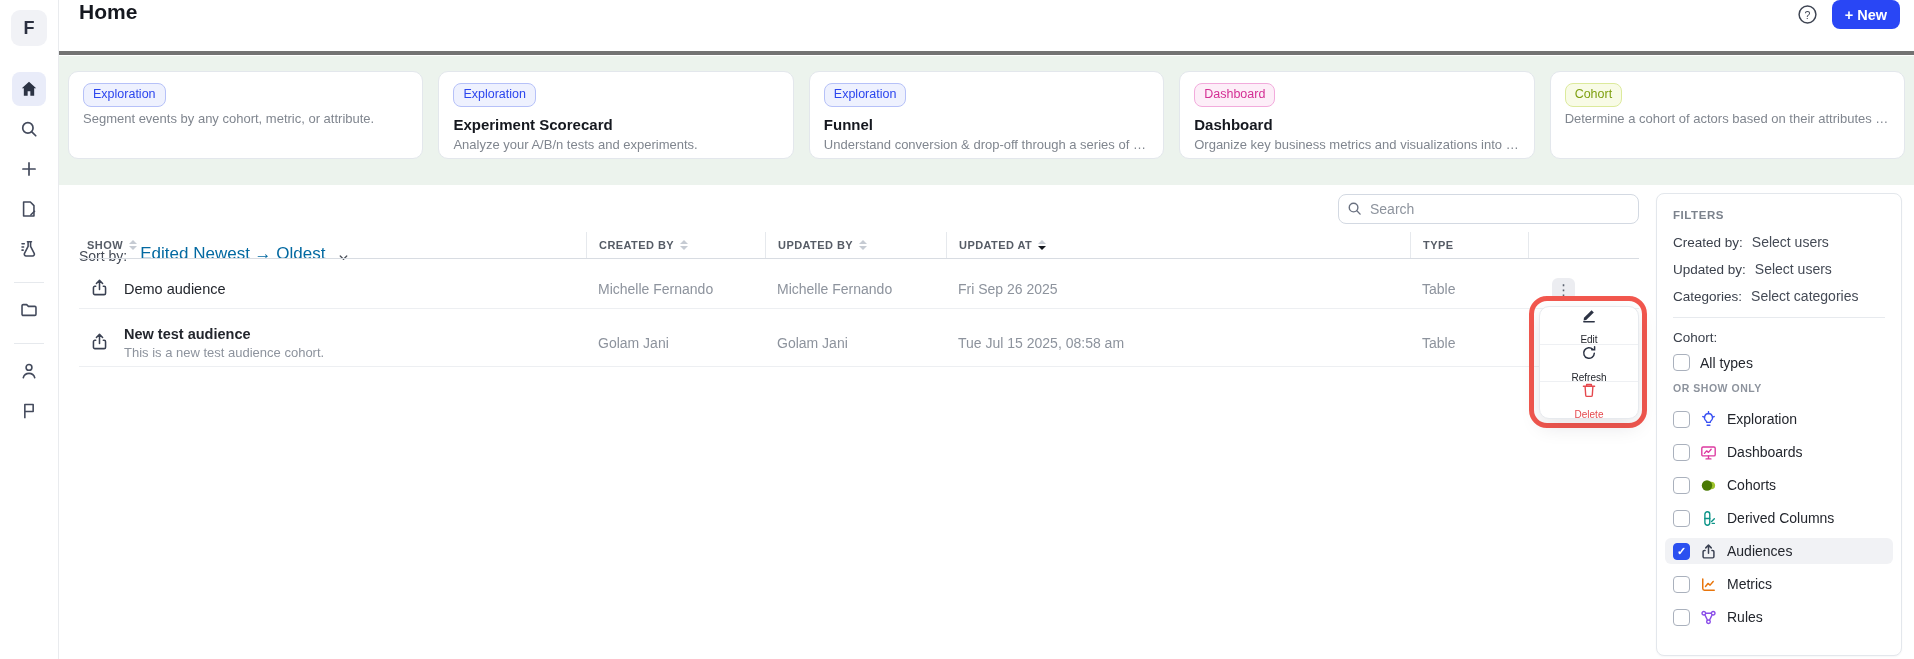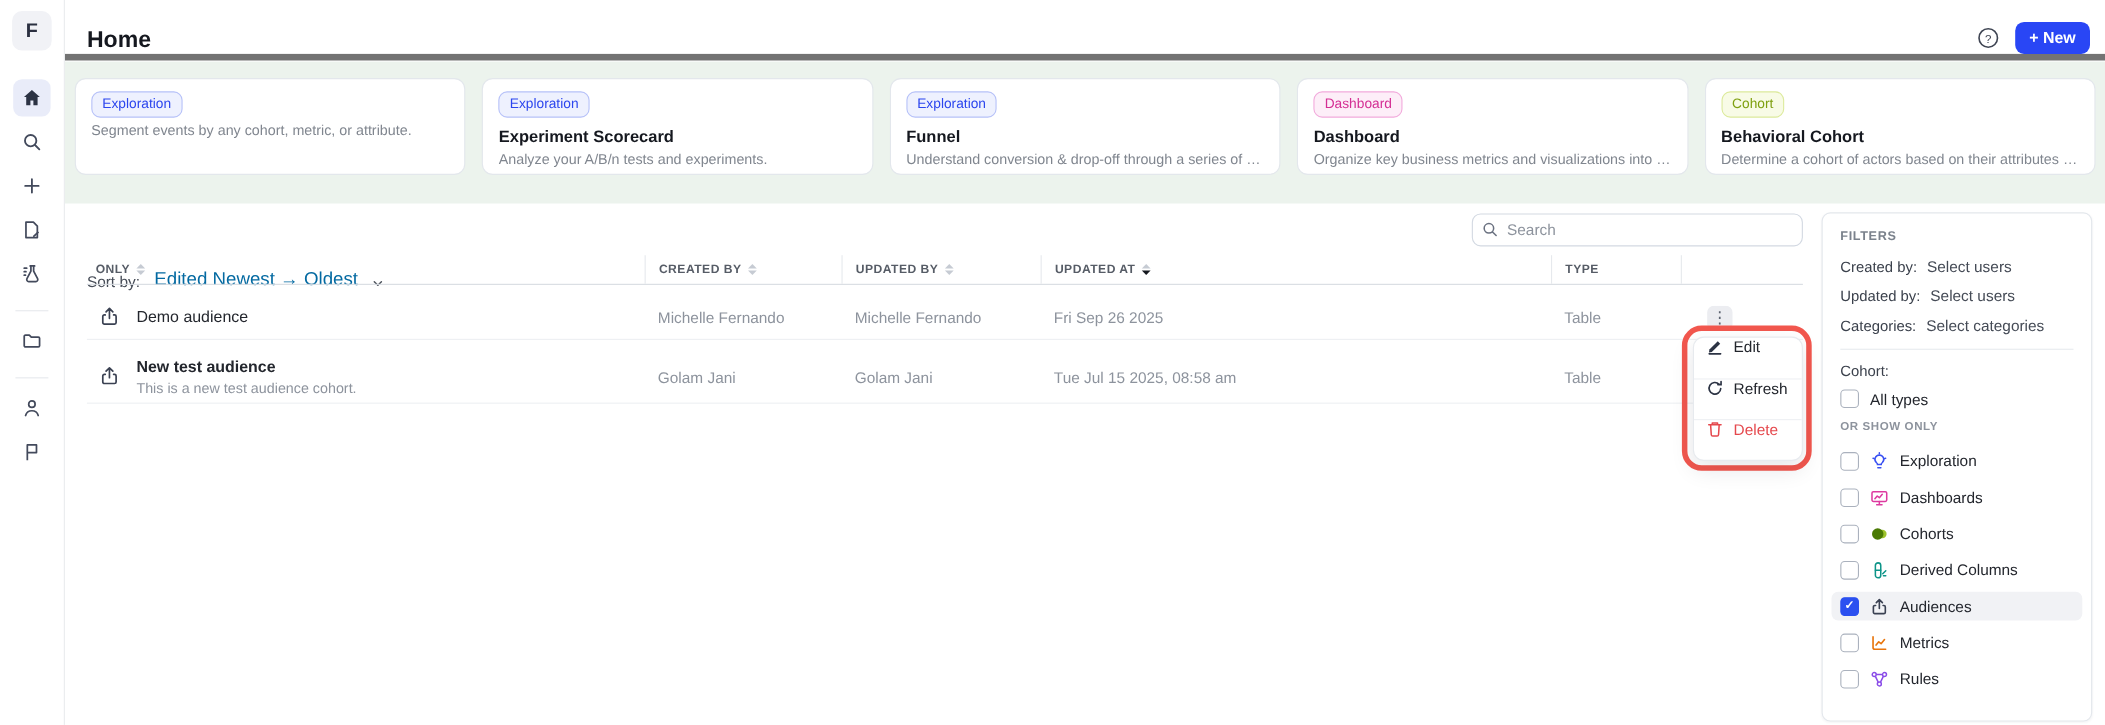--- a/index.html
+++ b/index.html
@@ -12,21 +12,21 @@
              border-right:1px solid #e9ebee; display:flex; flex-direction:column; align-items:center; z-index:5; }
   .logo { width:36px; height:36px; margin:10px auto 26px; background:#f1f2f6; border-radius:9px;
           display:grid; place-items:center; font-size:18px; font-weight:700; color:#2b3040; }
   .nav-btn { width:34px; height:34px; border-radius:8px; display:grid; place-items:center; margin-bottom:6px; cursor:pointer; }
   .nav-btn.active { background:#e9ecf9; }
   .nav-btn svg { display:block; }
   .nav-divider { width:30px; height:1px; background:#e6e9ed; margin:10px 0; }
 
   
   .topbar { position:absolute; left:59px; right:0; top:0; height:55px; background:#fff;
-            border-bottom:6px solid #737373; display:flex; align-items:flex-end; padding:0 14px 0 20px; }
+            border-bottom:4px solid #737373; display:flex; align-items:flex-start; padding:0 14px 0 20px; }
   .page-title { font-size:21px; font-weight:700; color:#15181f; }
   .topbar-right { margin-left:auto; display:flex; align-items:center; gap:13px; }
   .help-btn { width:22px; height:22px; display:grid; place-items:center; cursor:pointer; }
   .new-btn { height:29px; padding:0 13px; background:#2946f5; color:#fff; border:none; border-radius:8px;
              font-size:14.5px; font-weight:600; font-family:inherit; cursor:pointer; display:flex; align-items:center; }
 
   
   .cards-band { position:absolute; left:48px; right:0; top:56px; height:129px; background:#ecf3ed;
                 padding:15px 9px 0 20px; display:flex; gap:15px; align-items:flex-start; }
   .card { flex:1 1 0; height:88px; background:#fff; border:1px solid #e3e7ec; border-radius:10px;
@@ -71,22 +71,22 @@
   .r2 .row-name { font-weight:700; }
   .row-desc { font-size:13px; color:#8d939d; margin-top:3px; }
   .kebab { width:23px; height:23px; margin-left:12px; background:#ecedf1; border:none; border-radius:6px;
            color:#5c6370; font-size:15px; line-height:1; display:grid; place-items:center; cursor:pointer; font-family:inherit; }
 
   
   .menu-ring { position:absolute; left:1529px; top:296px; width:118px; height:132px;
                border:5px solid #f2574e; border-radius:18px; z-index:30; pointer-events:none; }
   .context-menu { position:absolute; left:1539px; top:306px; width:100px; background:#fff; border:1px solid #e7eaee;
                   border-radius:10px; box-shadow:0 8px 20px rgba(20,24,40,.10); z-index:31; overflow:hidden; }
-  .menu-item { height:37px; display:flex; align-items:flex-start; gap:9px; padding:0 11px; font-size:14px;
-               color:#23262d; cursor:pointer; border-top:1px solid #eef0f3; }
+  .menu-item { height:37px; display:flex; align-items:center; gap:9px; padding:0 11px; font-size:10px;
+               color:#23262d; cursor:pointer; border-top:1px solid #eef0f3;flex-direction:column; }
   .menu-item:first-child { border-top:none; }
   .menu-item.danger { color:#e5484d; }
 
   
   .filters { position:absolute; left:1656px; top:193px; width:246px; height:463px; background:#fff;
              border:1px solid #e3e7ec; border-radius:8px; box-shadow:0 1px 2px rgba(16,24,40,.04);
              padding:15px 16px; overflow:hidden; }
   .filters-title { font-size:11.5px; font-weight:700; letter-spacing:.05em; color:#7b828c; margin-bottom:13px; }
   .f-row { display:flex; align-items:baseline; margin-bottom:11px; }
   .f-label { font-size:13.5px; color:#3b414c; margin-right:9px; }
@@ -204,21 +204,20 @@
       <div class="card-title">Funnel</div>
       <div class="card-desc">Understand conversion &amp; drop-off through a series of conditi...</div>
     </div>
     <div class="card">
       <span class="badge v-dashboard">Dashboard</span>
       <div class="card-title">Dashboard</div>
       <div class="card-desc">Organize key business metrics and visualizations into interacti...</div>
     </div>
     <div class="card">
       <span class="badge v-cohort">Cohort</span>
-      <div class="card-title">Behavioral Cohort</div>
       <div class="card-desc">Determine a cohort of actors based on their attributes and/or ...</div>
     </div>
   </div>
 
   <div class="sort-row">
     <span class="sort-label">Sort by:</span>
     <span class="sort-value">Edited Newest → Oldest</span>
     <span class="sort-chevron">
         <svg width="13" height="13" viewBox="0 0 16 16" fill="none" stroke="#4a505a" stroke-width="1.6" stroke-linecap="round" stroke-linejoin="round">
           <path d="M4 6.2 8 10.2 12 6.2"></path>
@@ -230,21 +229,21 @@
     <span class="search-icon"><svg width="15" height="15" viewBox="0 0 16 16" fill="none" stroke="#6a7180" stroke-width="1.5" stroke-linecap="round">
           <circle cx="7" cy="7" r="4.6"></circle>
           <path d="M10.5 10.5 14 14"></path>
         </svg></span>
     <input type="text" placeholder="Search" style="">
   </div>
 
   <div class="table">
     <div class="thead">
       <div class="th c-name">
-        <span>ONLY</span>
+        <span>SHOW</span>
         <span class="sorter">
             <i class="tri-up"></i>
             <i class="tri-down"></i>
           </span>
       </div>
       <div class="th c-created">
         <span>CREATED BY</span>
         <span class="sorter">
             <i class="tri-up"></i>
             <i class="tri-down"></i>

